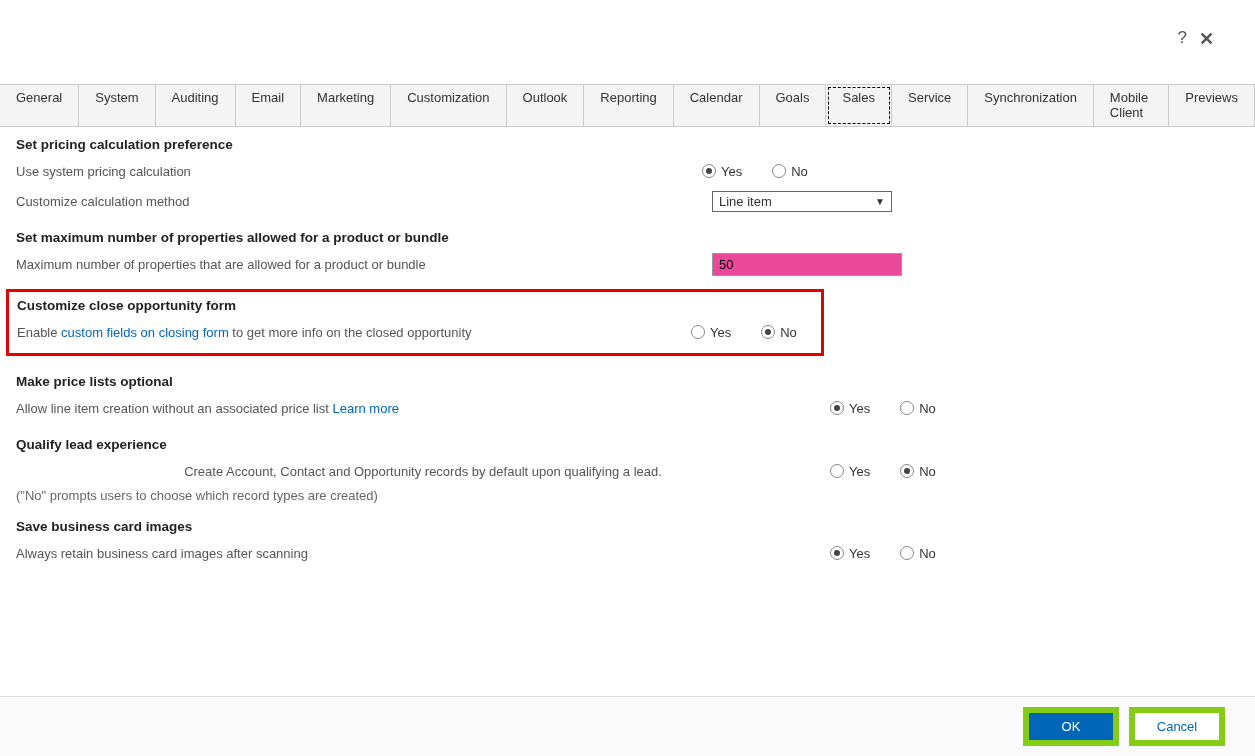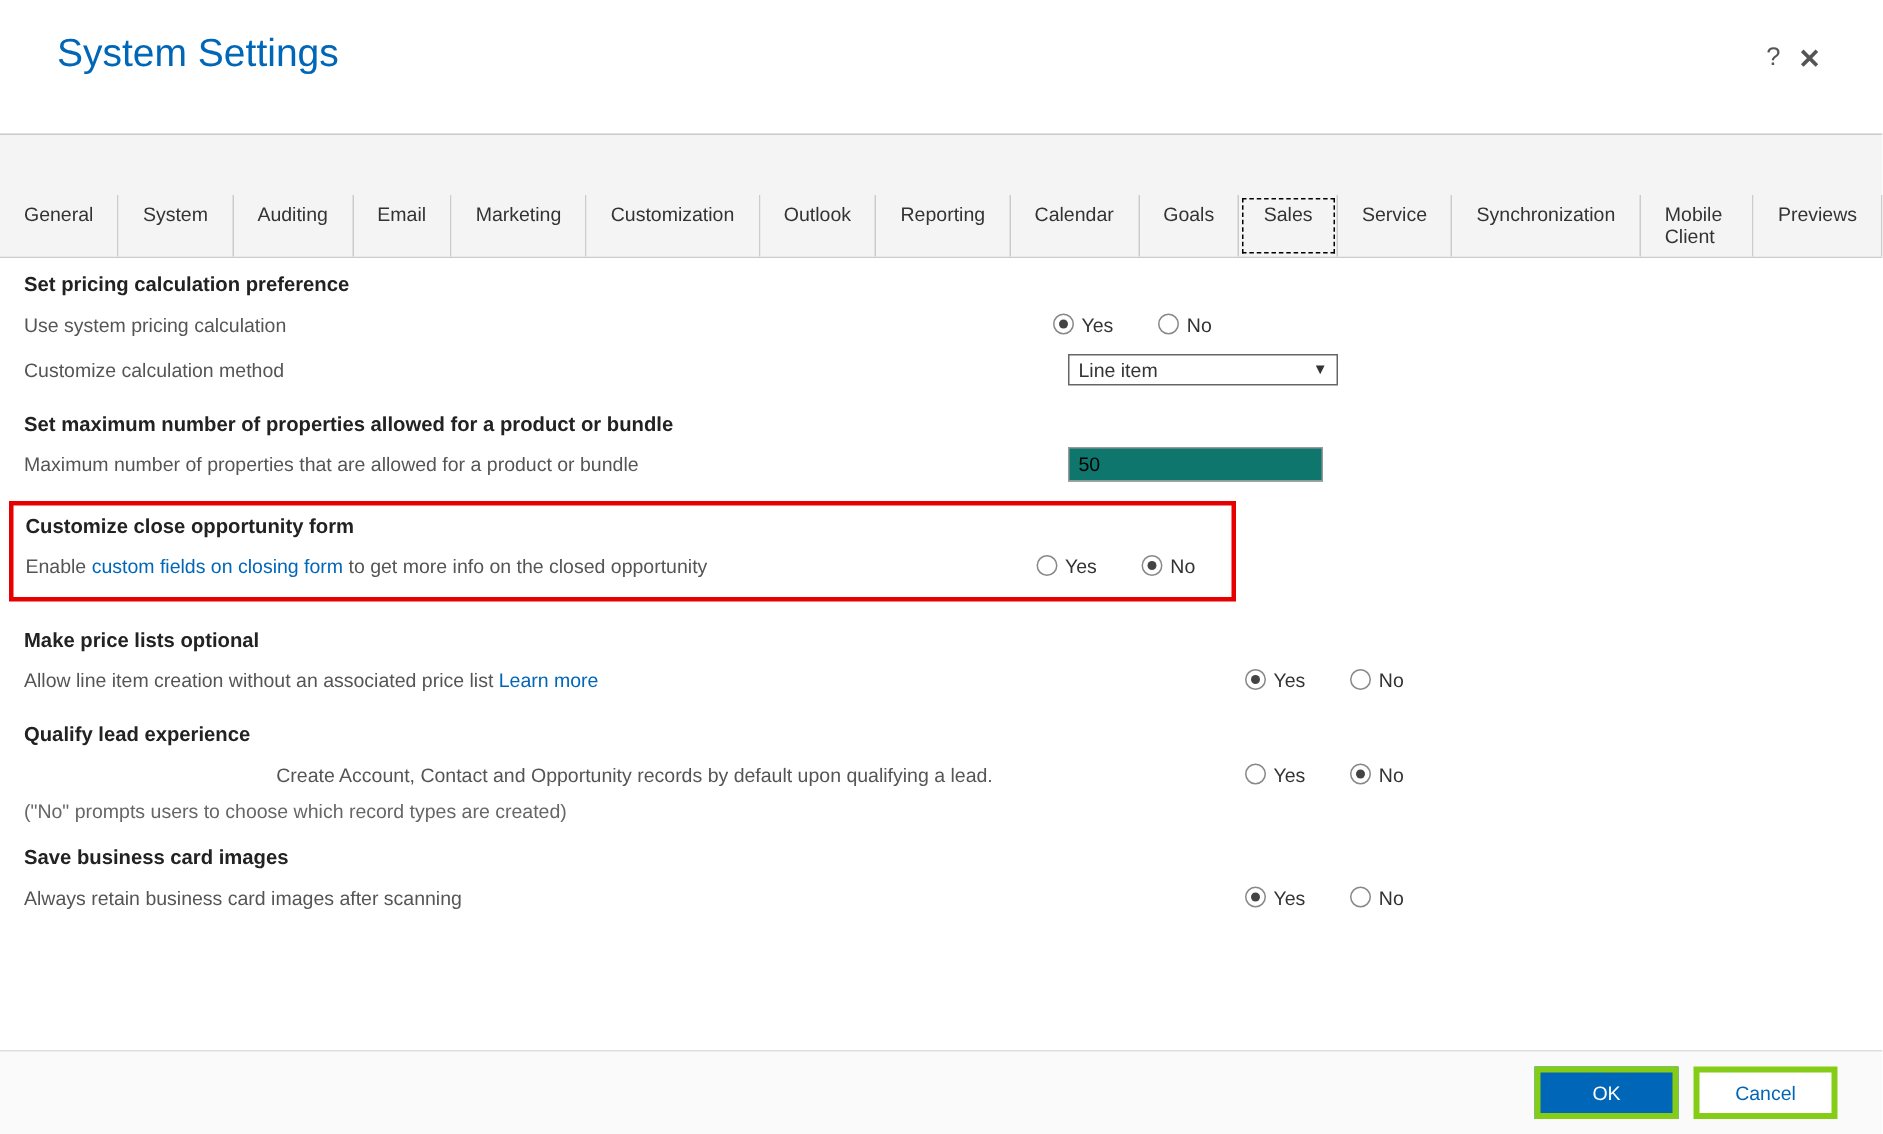--- a/index.html
+++ b/index.html
@@ -52,21 +52,20 @@
     padding-left: 0;
   }
   .tab {
     padding: 5px 16px 6px 16px;
     font-size: 13px;
     color: #333;
     border-right: 1px solid #ccc;
     cursor: pointer;
     position: relative;
     background: #f4f4f4;
-    margin-top: 40px;
   }
   .tab.active {
     outline: 1px dashed #000;
     outline-offset: -3px;
   }
   .content {
     flex: 1 1 auto;
     overflow-y: scroll;
     padding: 10px 16px 20px 16px;
   }
@@ -111,25 +110,25 @@
     padding: 2px 6px;
     display: flex;
     justify-content: space-between;
     align-items: center;
     font-size: 13px;
     cursor: pointer;
     background: #fff;
   }
   .select .caret { font-size: 10px; }
   .textinput {
-    width: 170px;
+    width: 190px;
     border: 1px solid #999;
     padding: 3px 6px;
     font-size: 13px;
-    background: #0f766e;
+    background: #ec4899;
   }
   .highlight-box {
     border: 3px solid #e60000;
     padding: 6px 8px 4px 8px;
     margin-left: -10px;
     margin-top: 12px;
     margin-bottom: 18px;
     width: 818px;
   }
   .highlight-box .section-head { margin-top: 0; }
@@ -140,36 +139,35 @@
     padding: 10px 30px;
     display: flex;
     justify-content: flex-end;
     gap: 10px;
   }
   .btn {
     min-width: 96px;
     padding: 6px 12px;
     font-size: 13px;
     text-align: center;
-    border: 4px solid #84cc16;
+    border: 6px solid #84cc16;
     cursor: pointer;
   }
   .btn.primary { background: #0066b8; color: #fff; }
   .btn.secondary { background: #fff; color: #0066b8; }
   ::-webkit-scrollbar { width: 16px; }
   ::-webkit-scrollbar-track { background: #f0f0f0; }
   ::-webkit-scrollbar-thumb { background: #c8c8c8; }
   ::-webkit-scrollbar-button { background: #f0f0f0; height: 16px; display: block; }
 </style>
 </head>
 <body>
 
 <div class="header">
   <div>
-    <div class="title">System Settings</div>
   </div>
   <div class="header-icons">
     <span>?</span>
     <span class="close-icon">✕</span>
   </div>
 </div>
 
 <div class="tabbar">
   <div class="tab">General</div>
   <div class="tab">System</div>

